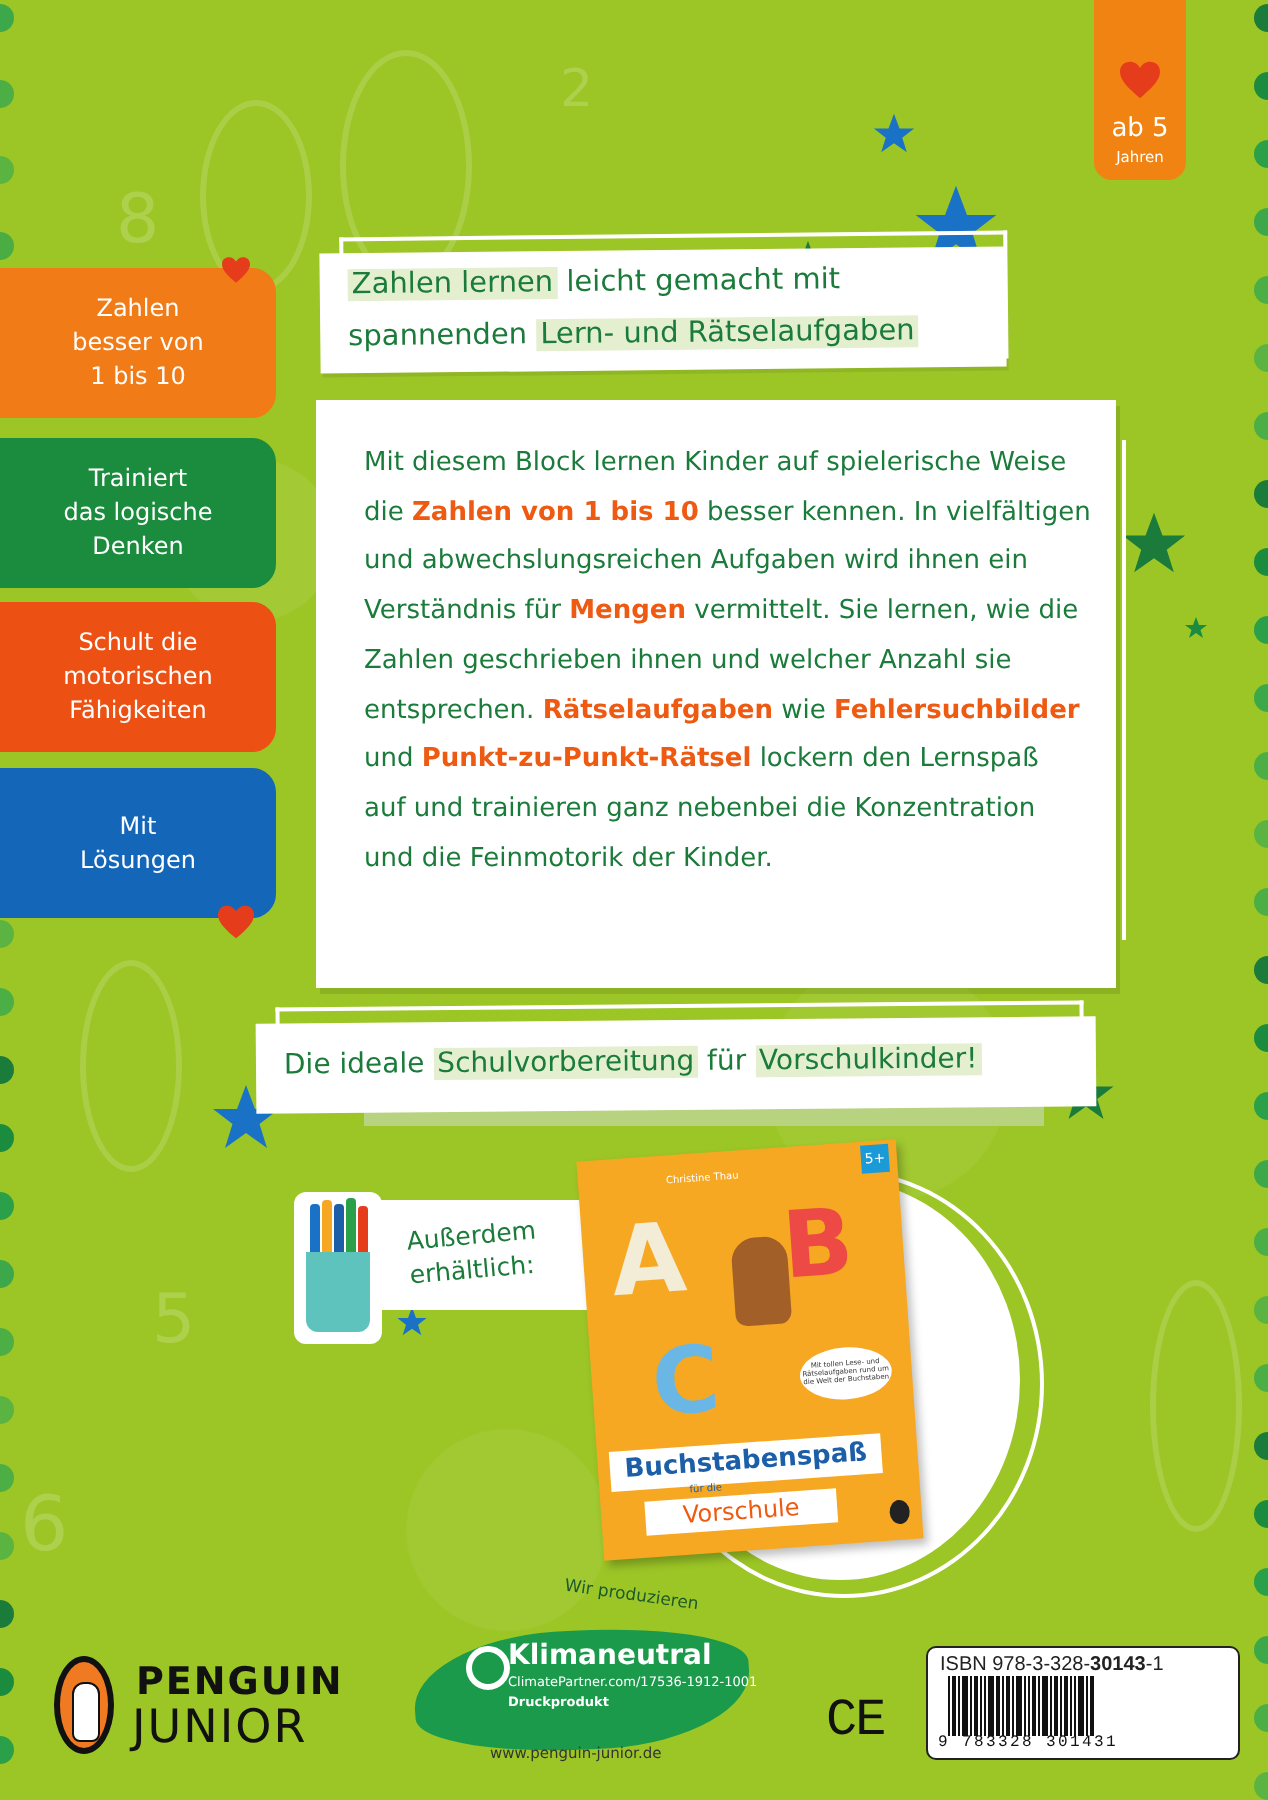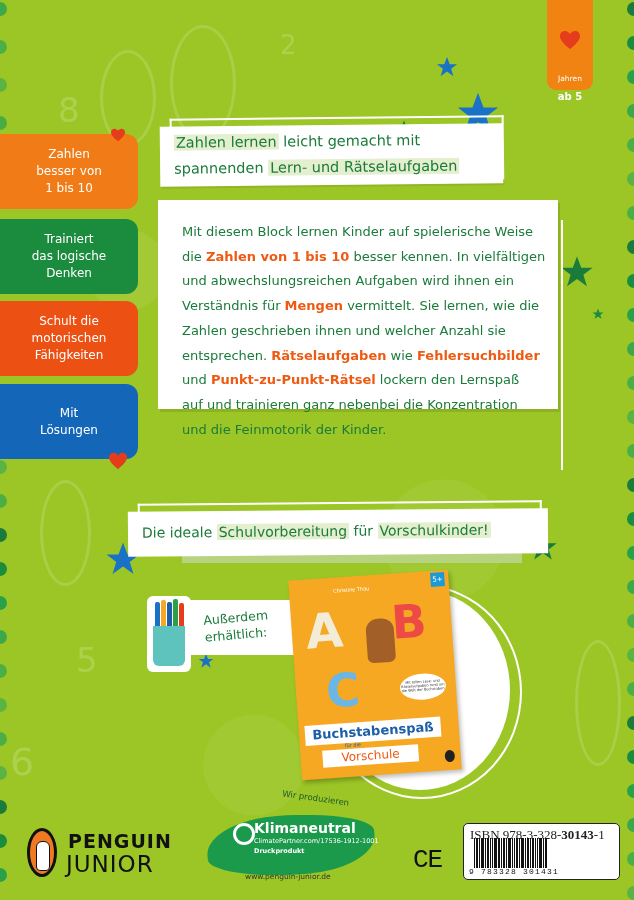--- a/index.html
+++ b/index.html
@@ -11,33 +11,33 @@
       radial-gradient(circle at 40% 85%, rgba(255,255,255,0.05) 0 50px, transparent 51px);}
   .dots-left,.dots-right{position:absolute;top:0;height:900px;width:14px;}
   .dots-left{left:-7px;}
   .dots-right{right:-7px;}
   .dot{position:absolute;width:14px;height:14px;border-radius:50%;}
   .ghost{position:absolute;color:rgba(255,255,255,0.18);font-size:34px;font-family:"DejaVu Sans",sans-serif;}
   .loop{position:absolute;border:3px solid rgba(255,255,255,0.15);border-radius:50%;}
 
   .age-badge{position:absolute;left:547px;top:0;width:46px;height:90px;background:#f18313;border-radius:0 0 9px 9px;text-align:center;color:#fff;}
   .age-badge .heart{position:absolute;left:12px;top:30px;}
-  .age-badge .age{position:absolute;left:0;right:0;top:58px;font-size:10px;font-weight:bold;line-height:14px;margin-top:32px;}
+  .age-badge .age{position:absolute;left:0;right:0;top:58px;font-size:13px;font-weight:normal;line-height:14px;}
   .age-badge .unit{position:absolute;left:0;right:0;top:74px;font-size:7.5px;line-height:9px;}
 
   .tabs{position:absolute;left:0;top:134px;width:138px;}
   .tab{position:absolute;left:0;width:138px;height:75px;border-radius:0 12px 12px 0;color:#fff;text-align:center;font-size:12px;line-height:17px;display:flex;align-items:center;justify-content:center;flex-direction:column;}
   .tab span{display:block;}
 
   .card-headline{position:absolute;left:160px;top:125px;width:343px;height:60px;background:#fff;transform:rotate(-0.6deg);box-shadow:1px 2px 0 rgba(0,0,0,0.08);}
   .card-headline .outline{position:absolute;left:10px;top:-8px;width:330px;height:62px;border:2px solid #fff;border-bottom:none;}
   .hl-line{position:absolute;left:14px;font-size:14.5px;color:#1b7b3a;white-space:nowrap;}
   .hl{background:#e4efcf;padding:0 2px;}
 
-  .card-body{position:absolute;left:158px;top:200px;width:400px;height:209px;background:#fff;box-shadow:2px 3px 0 rgba(0,0,0,0.10);}
+  .card-body{position:absolute;left:158px;top:200px;width:400px;height:294px;background:#fff;box-shadow:2px 3px 0 rgba(0,0,0,0.10);}
   .card-body .outline2{position:absolute;right:-5px;top:20px;width:10px;height:250px;border-right:2px solid #fff;}
   .body-text{position:absolute;left:24px;top:20px;width:370px;font-size:13px;line-height:24.7px;color:#1b7b3a;}
   .body-text p{margin:0;white-space:nowrap;}
   .em{color:#ee5a12;font-weight:bold;}
 
   .card-tagline{position:absolute;left:128px;top:510px;width:420px;height:45px;background:#fff;transform:rotate(-0.5deg);}
   .card-tagline .outline3{position:absolute;left:10px;top:-8px;width:400px;height:40px;border:2px solid #fff;border-bottom:none;}
   .tagline{position:absolute;left:14px;top:13px;font-size:14px;color:#1b7b3a;white-space:nowrap;}
   .tagline-shadow{position:absolute;left:182px;top:553px;width:340px;height:10px;background:#b7d37f;}
 
@@ -69,21 +69,21 @@
   .leaf{position:absolute;left:207px;top:815px;width:168px;height:60px;background:#1a9a4a;border-radius:60% 80% 60% 80% / 80% 50% 80% 50%;transform:rotate(-4deg);}
   .leaf-pre{position:absolute;left:282px;top:793px;font-size:8.5px;color:#1b5a2a;transform:rotate(8deg);}
   .leaf-icon{position:absolute;left:233px;top:823px;width:16px;height:16px;border:3px solid #fff;border-radius:50%;}
   .leaf-title{position:absolute;left:254px;top:820px;font-size:14px;font-weight:bold;color:#fff;}
   .leaf-url{position:absolute;left:254px;top:837px;font-size:6.5px;color:#fff;}
   .leaf-sub{position:absolute;left:254px;top:847px;font-size:6.5px;font-weight:bold;color:#fff;}
   .website{position:absolute;left:245px;top:872px;font-size:7.5px;color:#333;}
 
   .ce{position:absolute;left:413px;top:845px;font-size:26px;color:#111;font-family:Liberation Mono, monospace;letter-spacing:-1px;}
   .isbn-box{position:absolute;left:463px;top:823px;width:155px;height:55px;background:#fff;border:1px solid #222;border-radius:5px;}
-  .isbn-label{position:absolute;left:6px;top:3px;font-size:13px;color:#222;font-family:Liberation Serif, serif;text-align:center;}
+  .isbn-label{position:absolute;left:6px;top:3px;font-size:10px;color:#222;font-family:Liberation Sans, sans-serif;text-align:center;}
   .barcode{position:absolute;left:10px;top:14px;width:85px;height:30px;display:flex;align-items:stretch;}
   .barcode i{display:block;background:#111;margin-right:1px;}
   .isbn-digits{position:absolute;left:5px;top:43px;font-size:8px;color:#111;letter-spacing:1.2px;font-family:"Liberation Mono",monospace;}
   .star{position:absolute;}
   .heart-sm{position:absolute;}
 </style>
 </head>
 <body>
 
 <div class="page">

